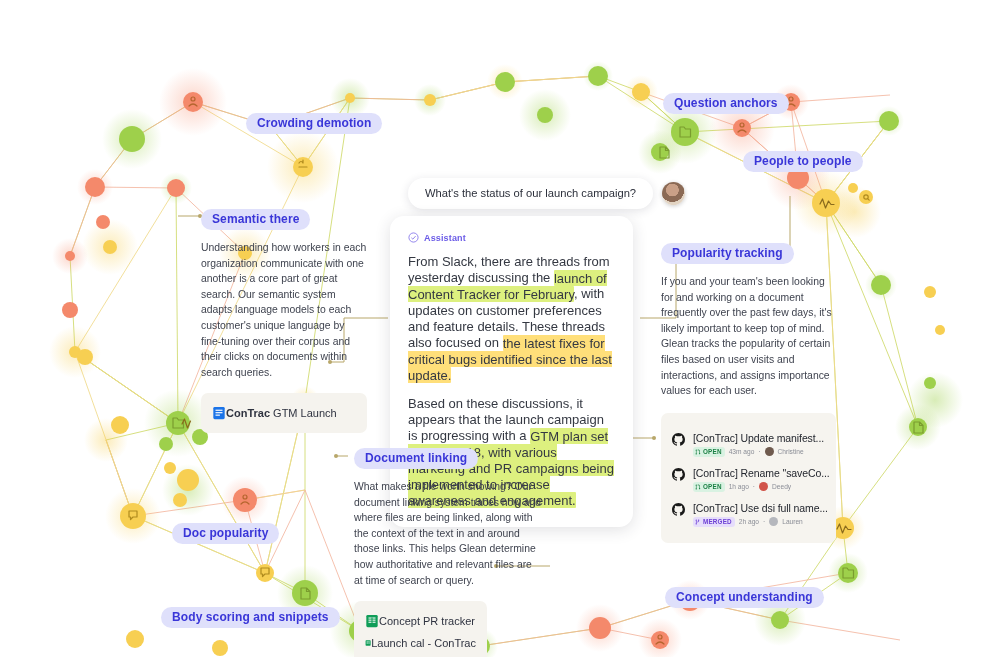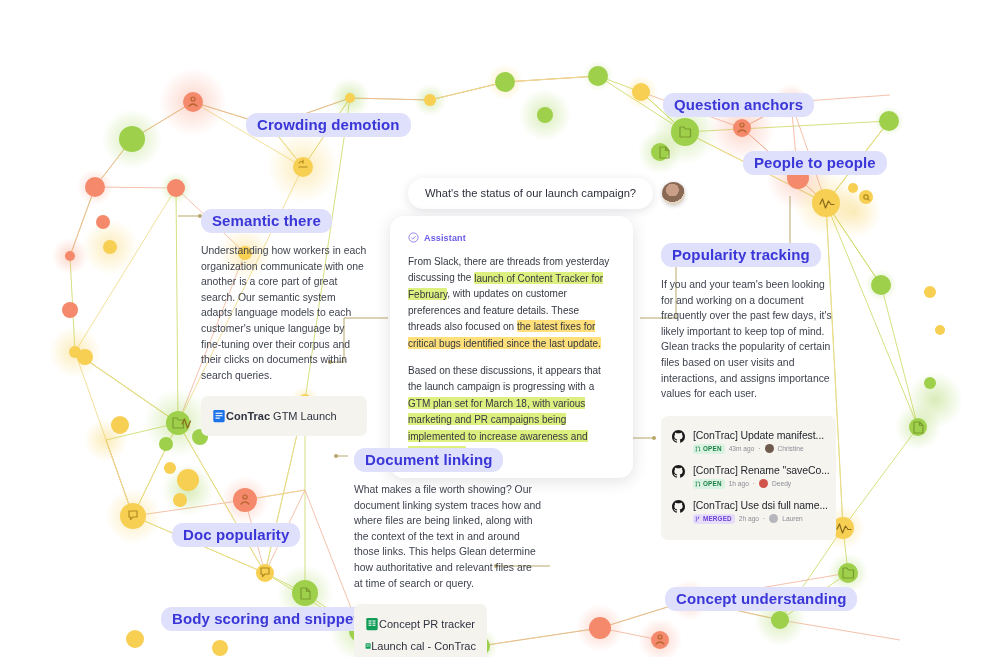--- a/index.html
+++ b/index.html
@@ -18,21 +18,21 @@
   #graph-svg {
     position: absolute;
     left: 0; top: 0;
     width: 987px; height: 657px;
   }
   
   .pill {
     position: absolute;
     background: #dfe0fb;
     color: #3a36d8;
-    font-size: 15px;
+    font-size: 12px;
     font-weight: 600;
     padding: 4px 11px 5px;
     border-radius: 11px;
     white-space: nowrap;
     letter-spacing: .1px;
     line-height: 1;
   }
   
   .panel { position: absolute; }
   .panel .pill { position: static; display: inline-block; margin-bottom: 10px; }
@@ -57,21 +57,21 @@
   .result-row .rtext {
     font-size: 11px;
     color: #2f3340;
     white-space: nowrap;
   }
   .result-row .rtext b { font-weight: 700; }
   
   .gh-card {
     background: #f6f4ef;
     border-radius: 7px;
-    padding: 8px 11px 11px;
+    padding: 14px 11px 11px;
     margin-top: 14px;
     width: 175px;
   }
   .gh-item { display: flex; gap: 8px; padding: 5px 0; align-items: flex-start; }
   .gh-body { display: flex; flex-direction: column; gap: 3px; }
   .gh-title { font-size: 10.5px; color: #23262e; white-space: nowrap; letter-spacing: -.1px; }
   .gh-meta { display: flex; align-items: center; gap: 4px; font-size: 6.6px; color: #8a8d96; white-space: nowrap; }
   .badge {
     font-size: 6.3px;
     font-weight: 700;
@@ -124,21 +124,21 @@
   }
   .assistant-head {
     display: flex; align-items: flex-end; gap: 5px;
     margin-bottom: 11px;
   }
   .assistant-head .alabel {
     font-size: 9px; font-weight: 700; color: #6b5ce7; letter-spacing: .15px;
   }
   #assistant-card p {
     margin: 0 0 12px;
-    font-size: 10px;
+    font-size: 13px;
     line-height: 16.2px;
     color: #343842;
   }
   #assistant-card p:last-child { margin-bottom: 0; }
   .hl-green { background: #ddf07f; border-radius: 1px; padding: .5px 0; }
   .hl-yellow { background: #ffdf7a; border-radius: 1px; padding: .5px 0; }
 </style>
 </head>
 <body>
 

